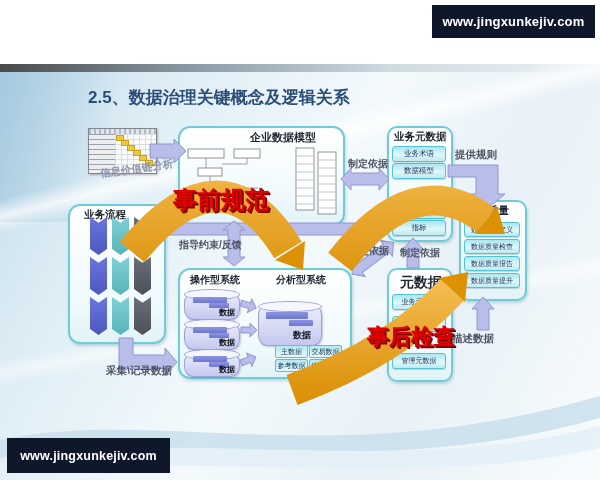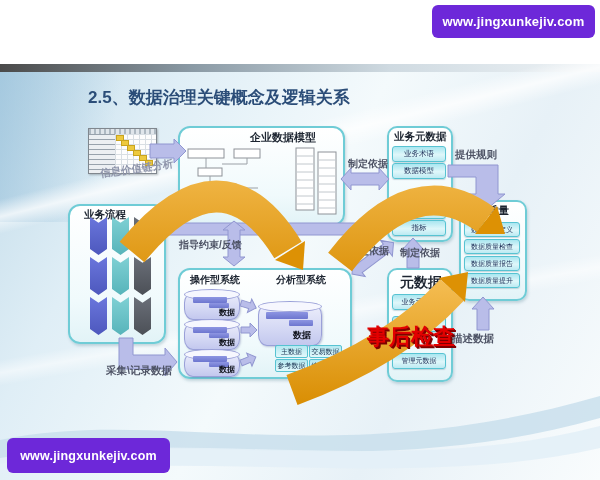--- a/index.html
+++ b/index.html
@@ -10,22 +10,22 @@
     background:linear-gradient(90deg,#4a4a4a 0%,#8a9aa5 32%,#cfdae1 65%,#eef3f6 100%);}
   .bg-wash{position:absolute;left:0;top:72px;width:600px;height:408px;z-index:0;
     background:linear-gradient(118deg,#c3dcea 0%,#dfeef6 22%,#f4fafc 48%,#e7f1f7 70%,#f9fcfd 100%);}
   .patch-left{position:absolute;left:0;top:72px;width:150px;height:150px;z-index:1;
     background:linear-gradient(100deg,rgba(140,185,214,.55),rgba(140,185,214,0) 70%);}
   .streak{position:absolute;z-index:1;background:linear-gradient(180deg,rgba(255,255,255,0),rgba(255,255,255,.75),rgba(255,255,255,0));}
   .streak1{left:-60px;top:120px;width:760px;height:34px;transform:rotate(-14deg);}
   .streak2{left:-40px;top:300px;width:760px;height:26px;transform:rotate(-10deg);opacity:.7;}
   .waves{position:absolute;left:0;top:378px;width:600px;height:102px;z-index:1;}
   
-  .bar{position:absolute;background:#6d28d9;color:#fff;display:flex;align-items:center;justify-content:center;
-       font-weight:bold;z-index:10;letter-spacing:.2px;border-radius:6px;}
+  .bar{position:absolute;background:#0f172a;color:#fff;display:flex;align-items:center;justify-content:center;
+       font-weight:bold;z-index:10;letter-spacing:.2px;}
   .bar-top{left:432px;top:5px;width:163px;height:33px;font-size:13px;}
   .bar-bottom{left:7px;top:438px;width:163px;height:35px;font-size:12.5px;}
   
   .slide-title{position:absolute;left:88px;top:86px;z-index:3;font-size:17px;font-weight:bold;color:#2b4d78;}
   
   .tbox{position:absolute;z-index:4;border:2px solid #6fccd6;border-radius:12px;
         background:linear-gradient(180deg,#ffffff 0%,#f0fafc 70%,#e2f3f7 100%);
         box-shadow:1px 2px 3px rgba(60,110,130,.25);}
   .tbox-title{position:absolute;z-index:5;font-weight:bold;color:#1c2430;white-space:nowrap;}
   .item{position:absolute;z-index:5;border:1px solid #57c3d2;border-radius:3px;
@@ -243,15 +243,16 @@
       </linearGradient>
     </defs>
     <path d="M 132 252 Q 222 142 288 250" stroke="url(#gold1)" stroke-width="32" fill="none"></path>
     <polygon points="303,270 305,241 275,260" fill="#dd9104"></polygon>
     <path d="M 340 262 Q 414 166 486 220" stroke="url(#gold1)" stroke-width="30" fill="none"></path>
     <polygon points="505,234 497,206 475,234" fill="#dd9104"></polygon>
     <path d="M 292 390 Q 395 352 452 290" stroke="url(#gold2)" stroke-width="32" fill="none"></path>
     <polygon points="468,272 465,302 439,278" fill="#dd9104"></polygon>
   </svg>
 
+  <div class="redtxt" style="left:173px;top:184px;font-size:24px;">事前规范</div>
   <div class="redtxt" style="left:367px;top:322px;font-size:22px;">事后检查</div>
 
 </div>
 
 </body></html>

